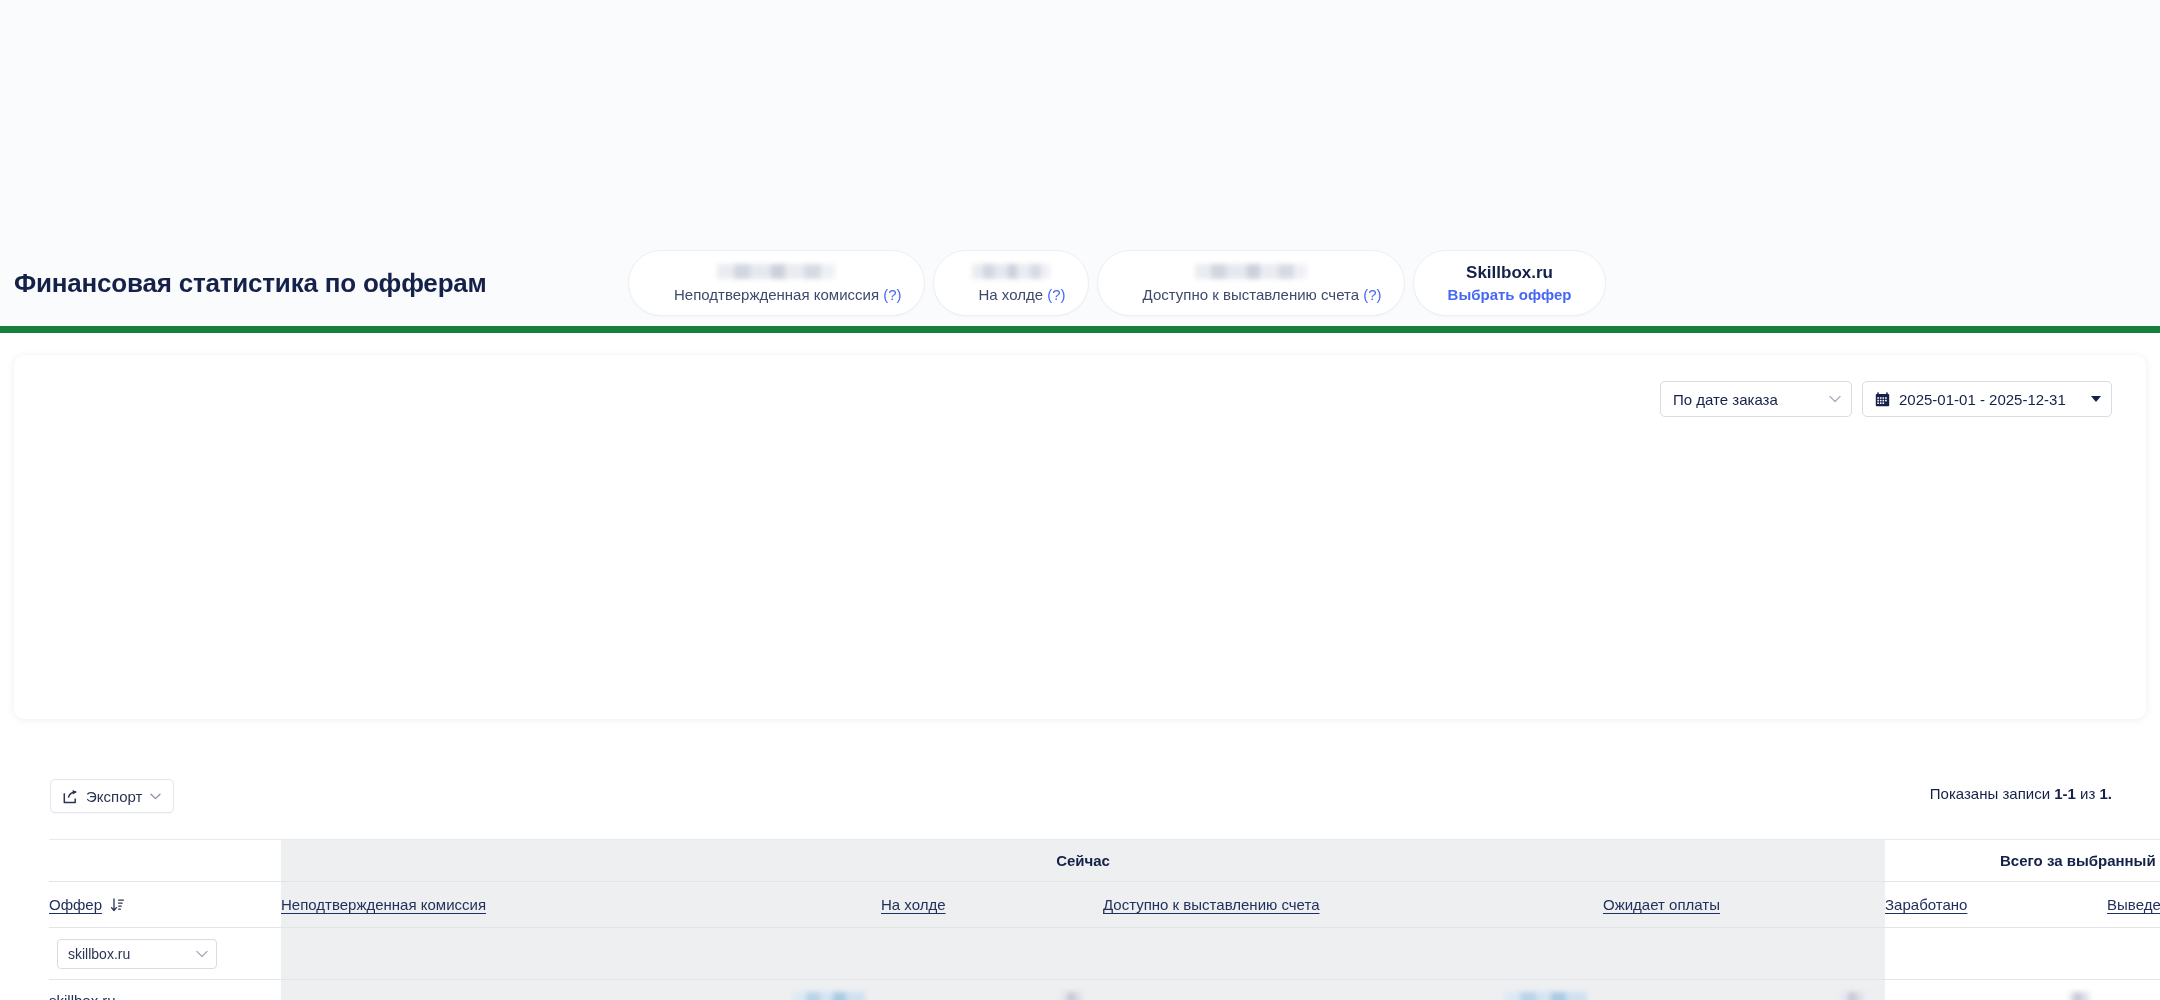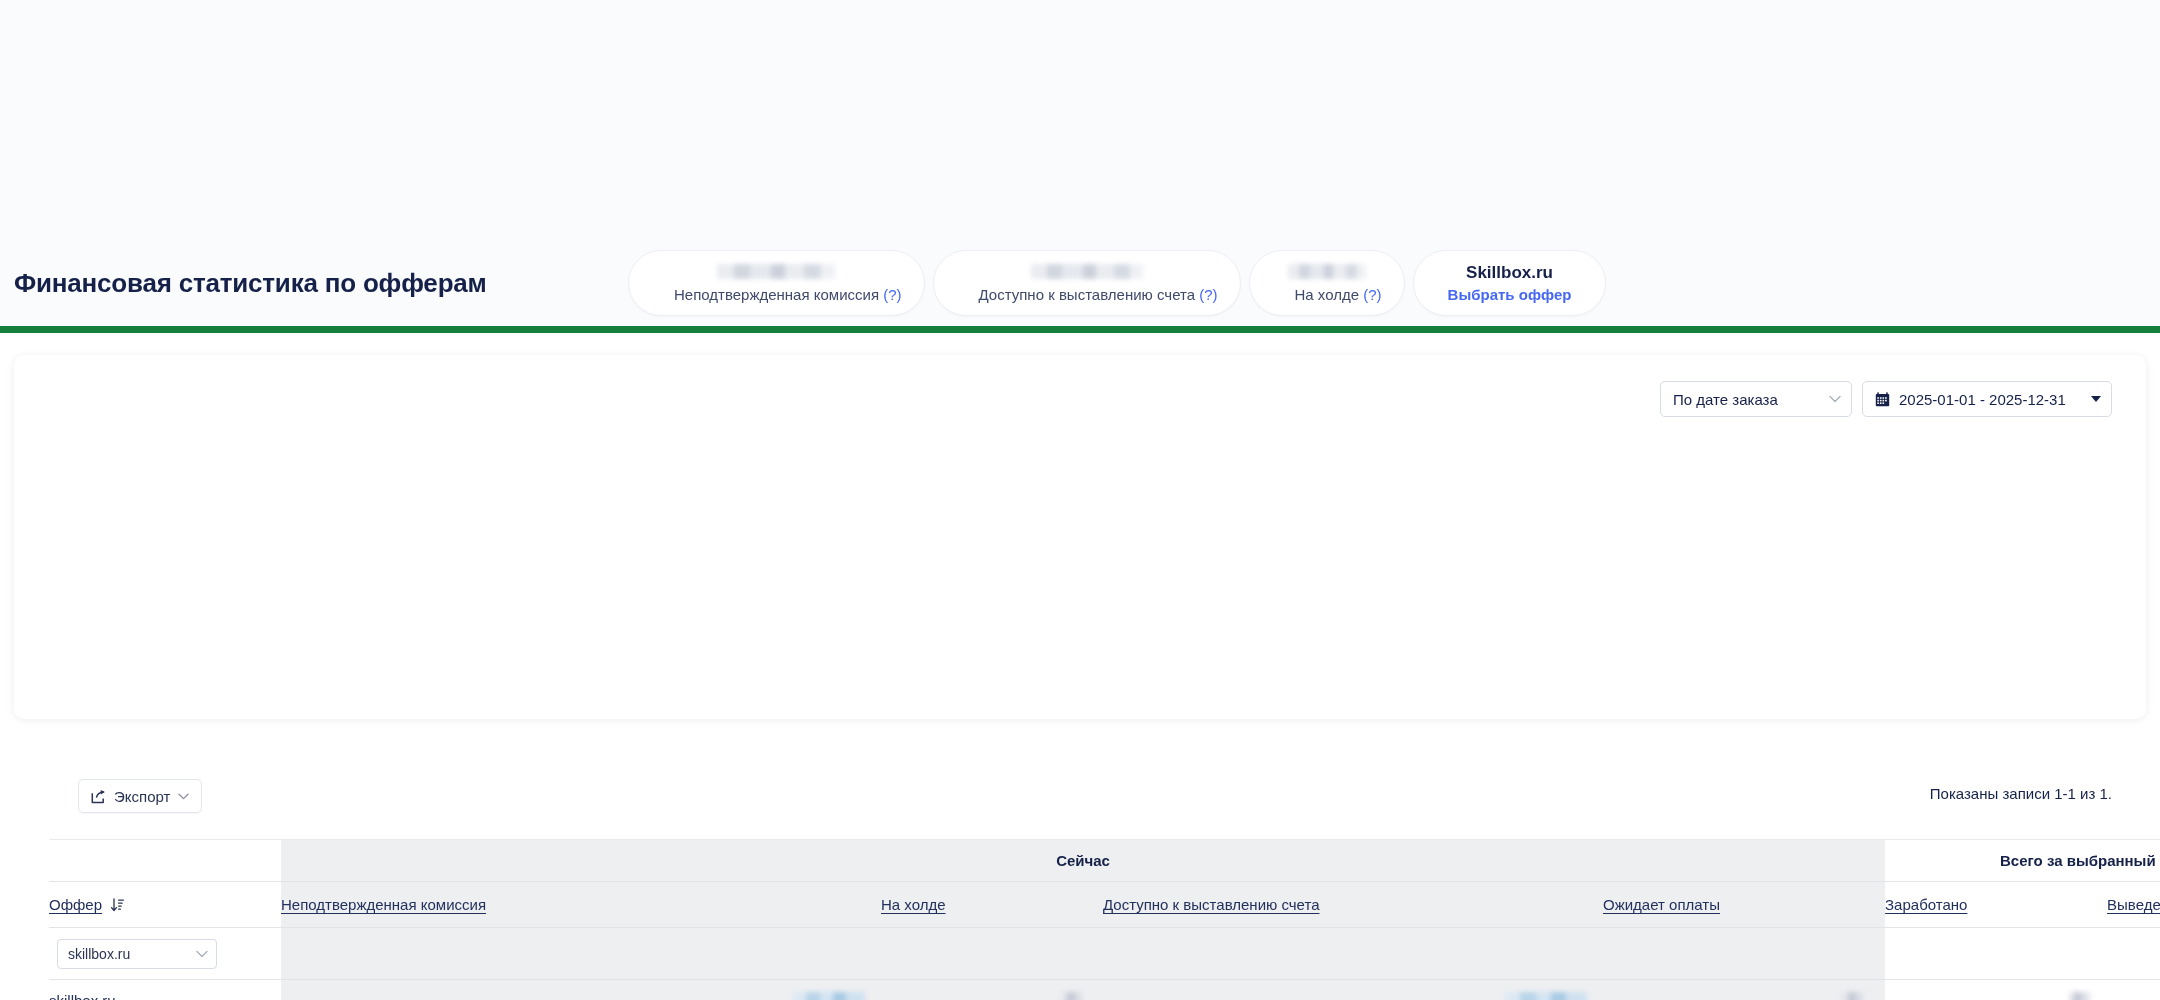--- a/index.html
+++ b/index.html
@@ -124,30 +124,29 @@
     border-left: 5px solid transparent; border-right: 5px solid transparent;
     border-top: 6px solid #152148;
   }
 
   .export-btn {
     position: absolute; left: 36px; top: 424px;
     height: 34px; border: 1px solid #e3e6ed; border-radius: 5px;
     background: #fff; display: flex; align-items: center; gap: 8px;
     padding: 0 12px; font-size: 15px; color: #2b3553;
     box-shadow: 0 1px 2px rgba(20,30,70,0.04);
-    margin-left: 28px;
   }
   .exp-ico { width: 15px; height: 15px; }
   .exp-chev { width: 11px; height: 7px; opacity: .55; }
 
   .records-line {
     position: absolute; right: 34px; top: 430px;
     font-size: 15px; color: #152148; white-space: nowrap;
   }
-  .records-line b { font-weight: normal; }
+  .records-line b { font-weight: bold; }
 
   
   .tbl {
     position: absolute; left: 35px; top: 484px;
     width: 2062px;
     border-collapse: collapse;
     table-layout: fixed;
   }
   .tbl td, .tbl th { padding: 0; vertical-align: middle; }
   .grp-now { background: #eeeff1; }
@@ -207,33 +206,33 @@
           <div class="blur-val" style="width:118px"></div>
           <div class="stat-label">
             <span>Неподтвержденная комиссия</span>
             <span class="q">(?)</span>
           </div>
         </div>
       </div>
 
       <div class="stat-card">
         <div class="stat-inner">
+          <div class="blur-val" style="width:78px"></div>
+          <div class="stat-label">
+            <span>На холде</span>
+            <span class="q">(?)</span>
+          </div>
+        </div>
+      </div>
+
+      <div class="stat-card">
+        <div class="stat-inner">
           <div class="blur-val" style="width:112px"></div>
           <div class="stat-label">
             <span>Доступно к выставлению счета</span>
-            <span class="q">(?)</span>
-          </div>
-        </div>
-      </div>
-
-      <div class="stat-card">
-        <div class="stat-inner">
-          <div class="blur-val" style="width:78px"></div>
-          <div class="stat-label">
-            <span>На холде</span>
             <span class="q">(?)</span>
           </div>
         </div>
       </div>
 
 
       <div class="offer-card">
         <div class="offer-name">Skillbox.ru</div>
         <div class="offer-link">Выбрать оффер</div>
       </div>

